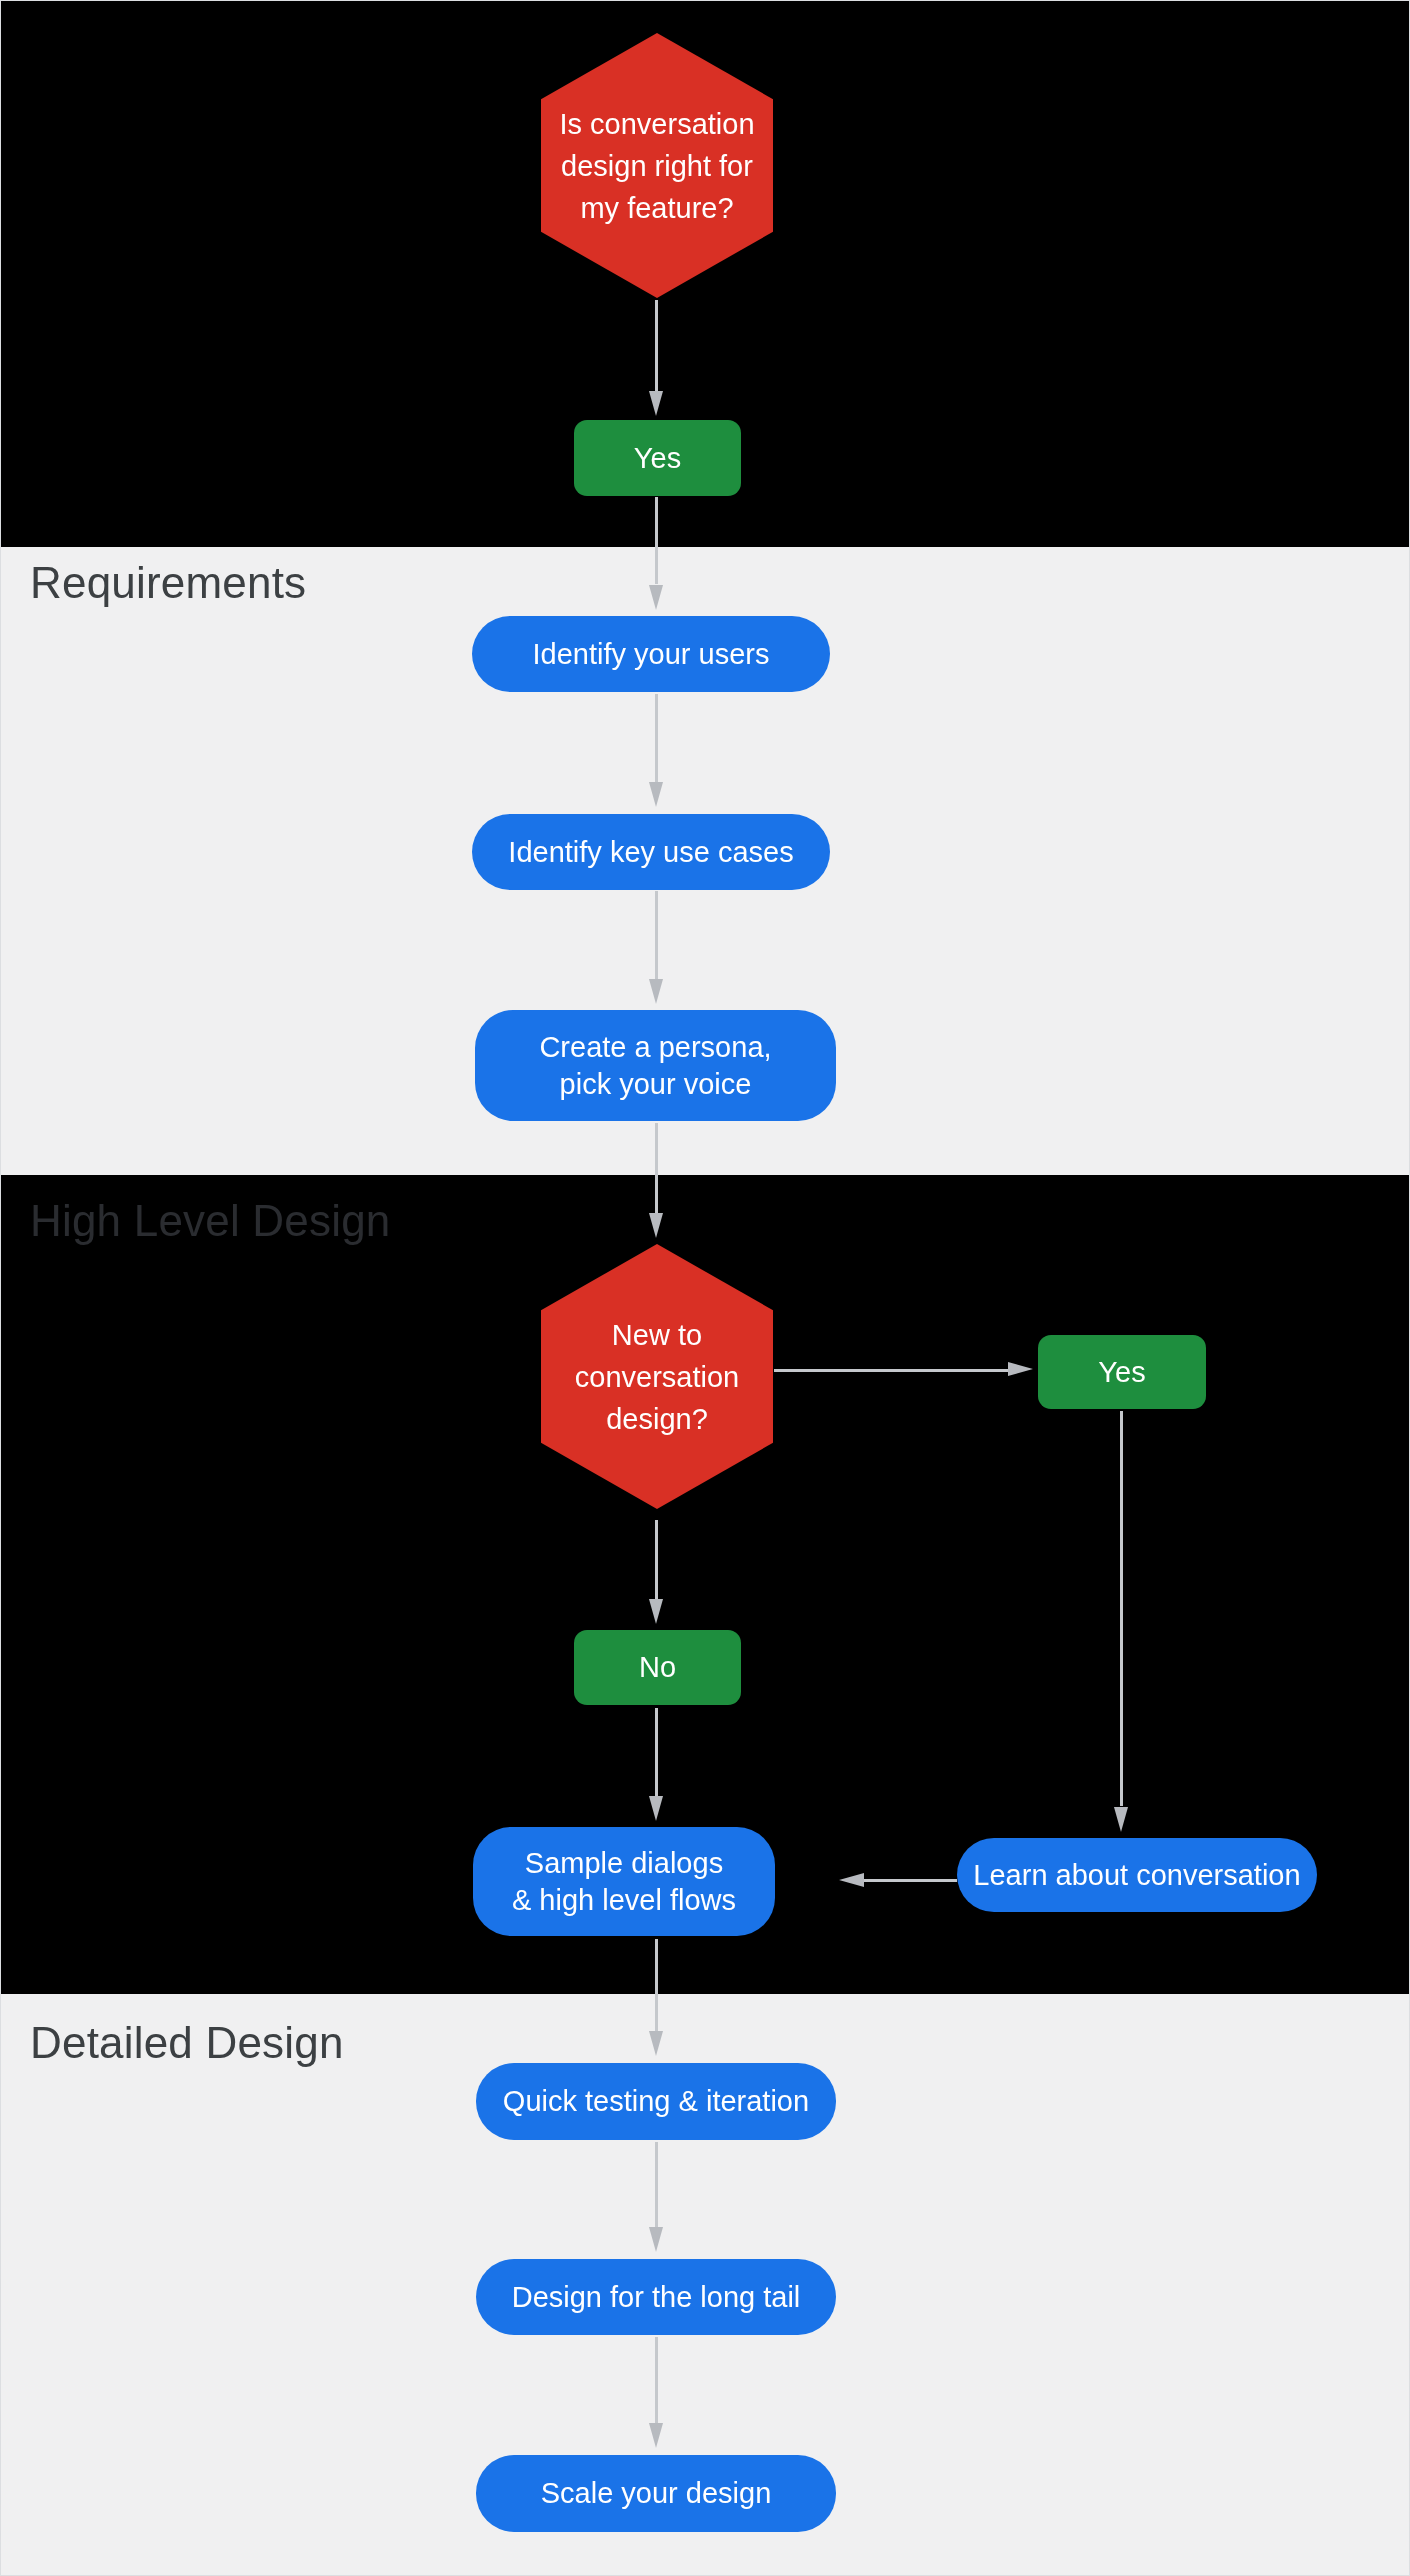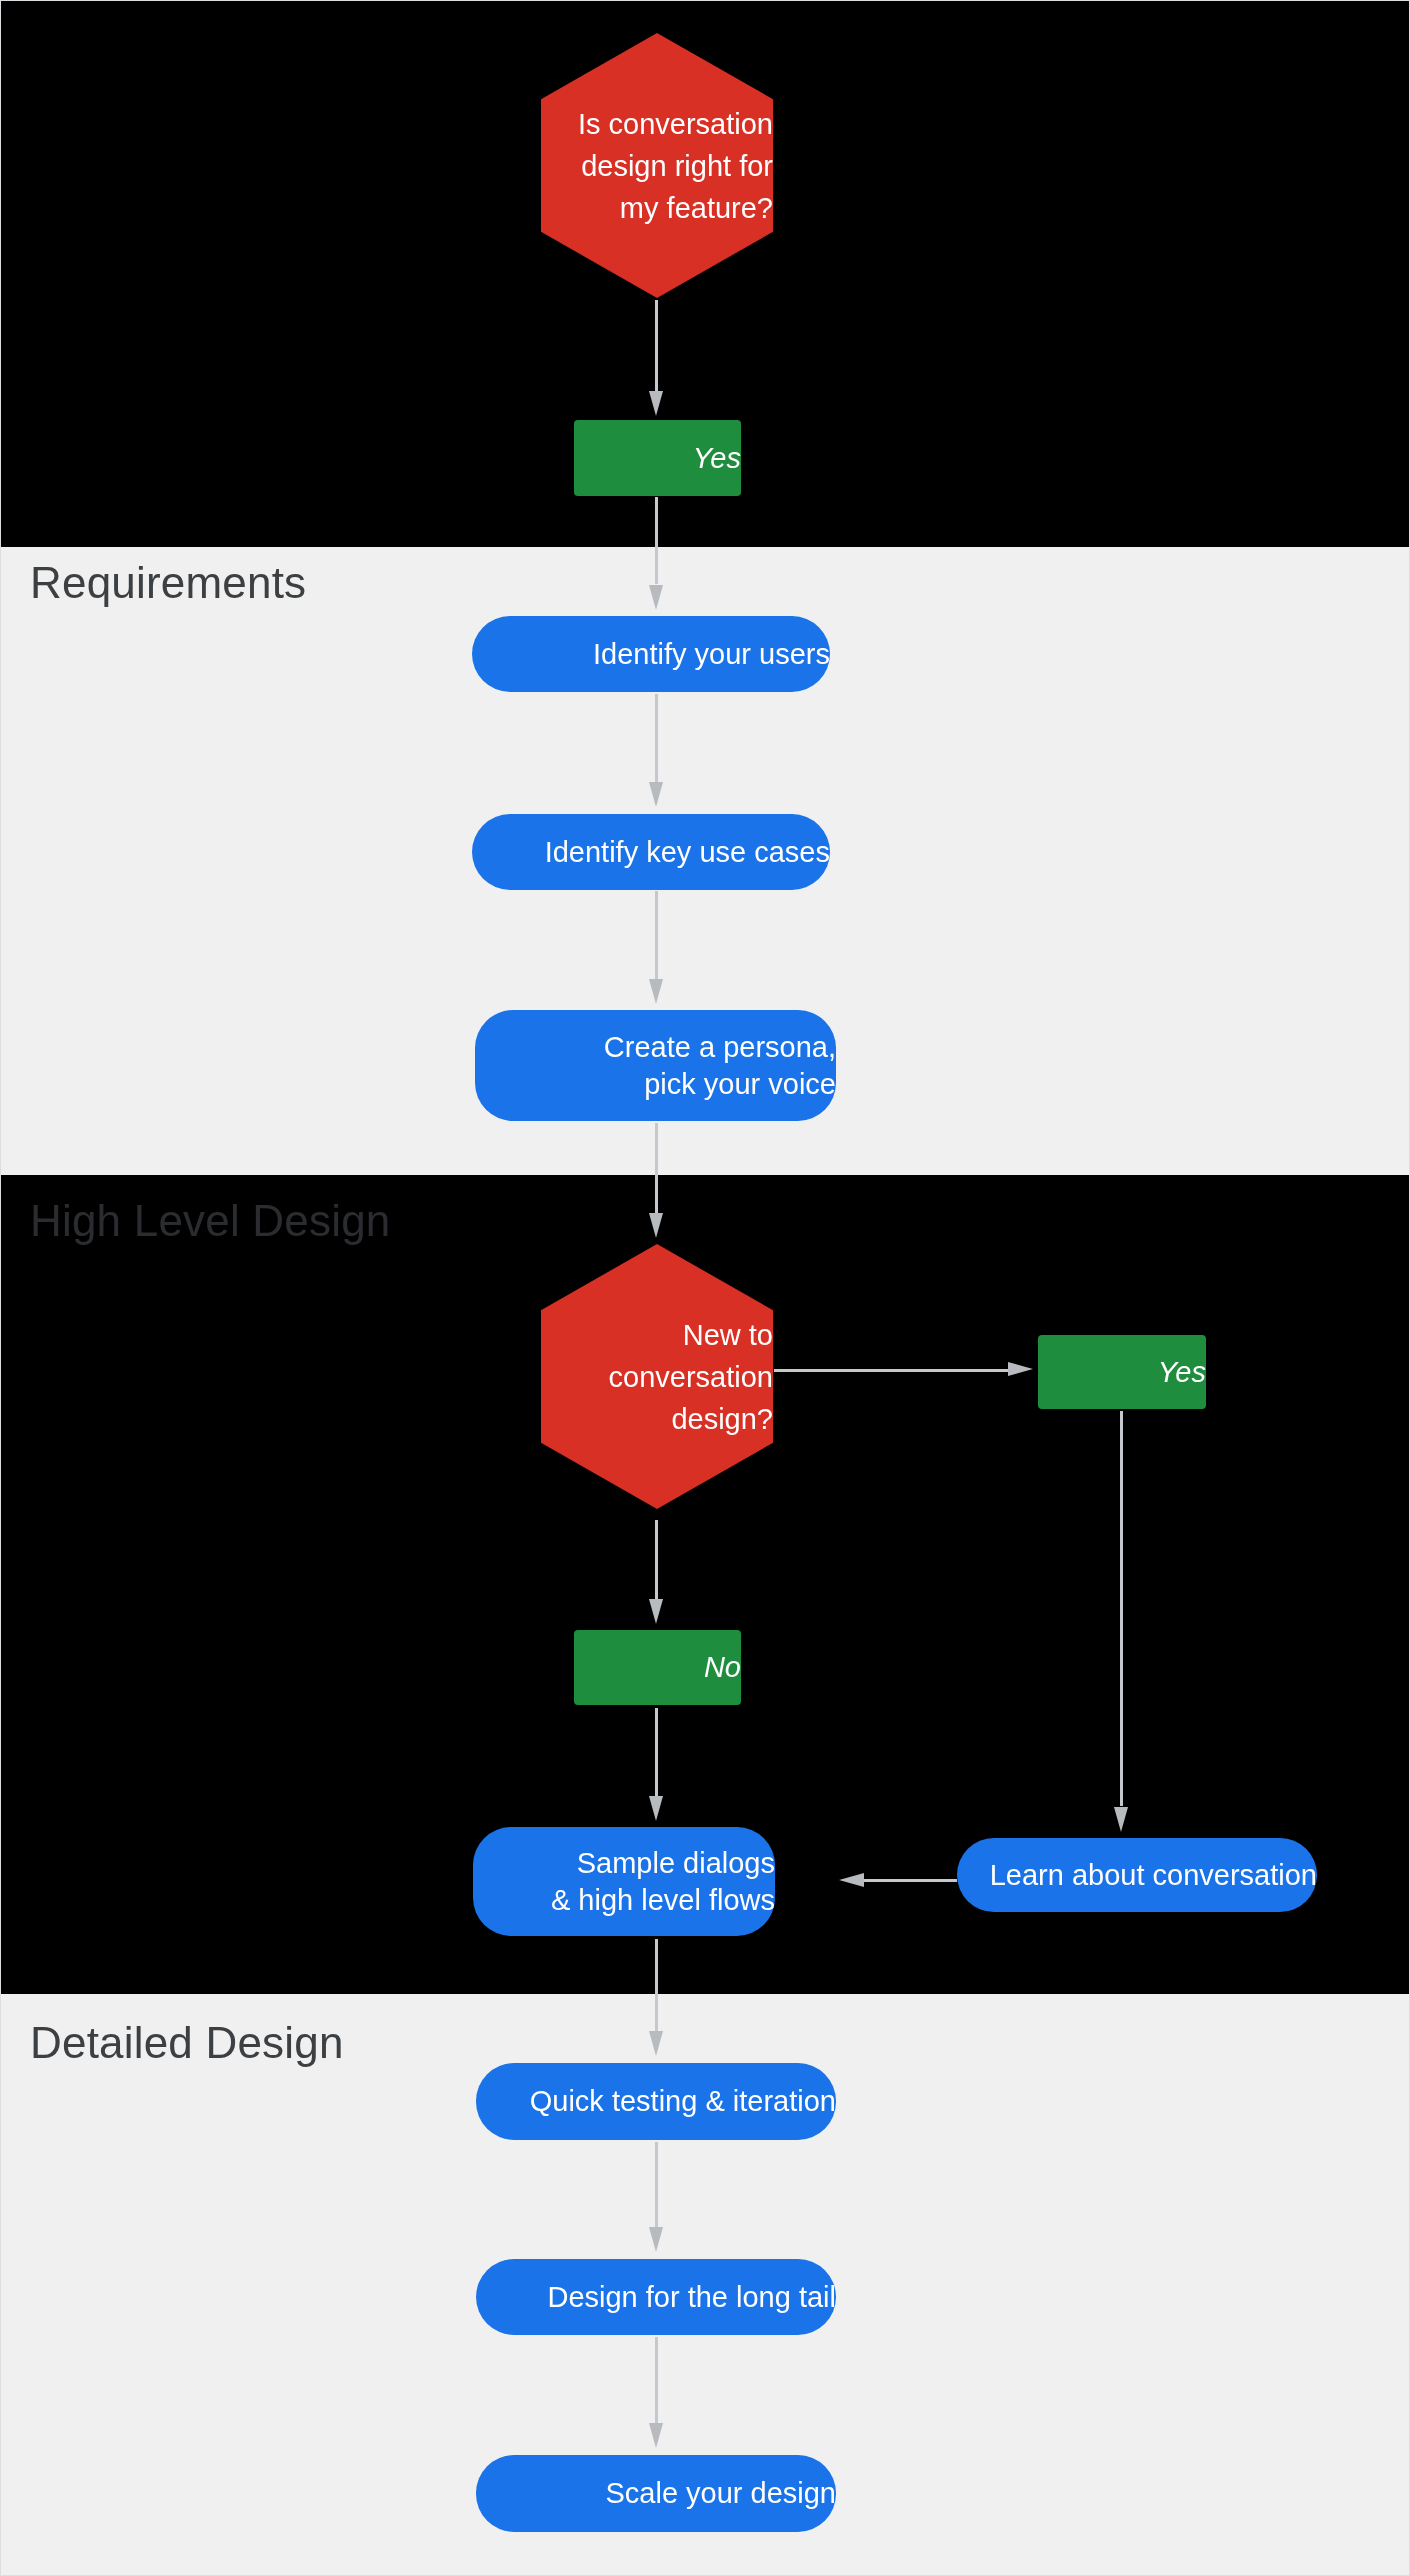--- a/index.html
+++ b/index.html
@@ -18,33 +18,32 @@
   .section-header{
     position:absolute;left:29px;
     font-size:44px;font-weight:400;letter-spacing:0.2px;
     line-height:43px;white-space:nowrap;
   }
   .section-header.on-light{color:var(--header_on_light,#3c4043);}
   .section-header.on-dark{color:var(--header_on_dark,#2a2c30);}
 
   .node{
     position:absolute;display:flex;flex-direction:column;
-    align-items:flex-end;justify-content:center;
+    align-items:center;justify-content:center;
     text-align:center;color:var(--node_text,#fff);
     font-size:29px;font-weight:500;
   }
   .hex{
     background:var(--red,#d93025);
     clip-path:polygon(50% 0,100% 25%,100% 75%,50% 100%,0 75%,0 25%);
     line-height:42px;
   }
   .btn{
     background:var(--green,#1e8e3e);
-    border-radius:4px;
-    font-style:italic;
+    border-radius:13px;
   }
   .pill{
     background:var(--blue,#1a73e8);
     border-radius:38px;
     line-height:37px;
   }
   .vline{position:absolute;width:2.8px;background:var(--arrow_line,#c5c8cc);}
   .hline{position:absolute;height:2.8px;background:var(--arrow_line,#c5c8cc);}
   .head-down{
     position:absolute;width:0;height:0;

